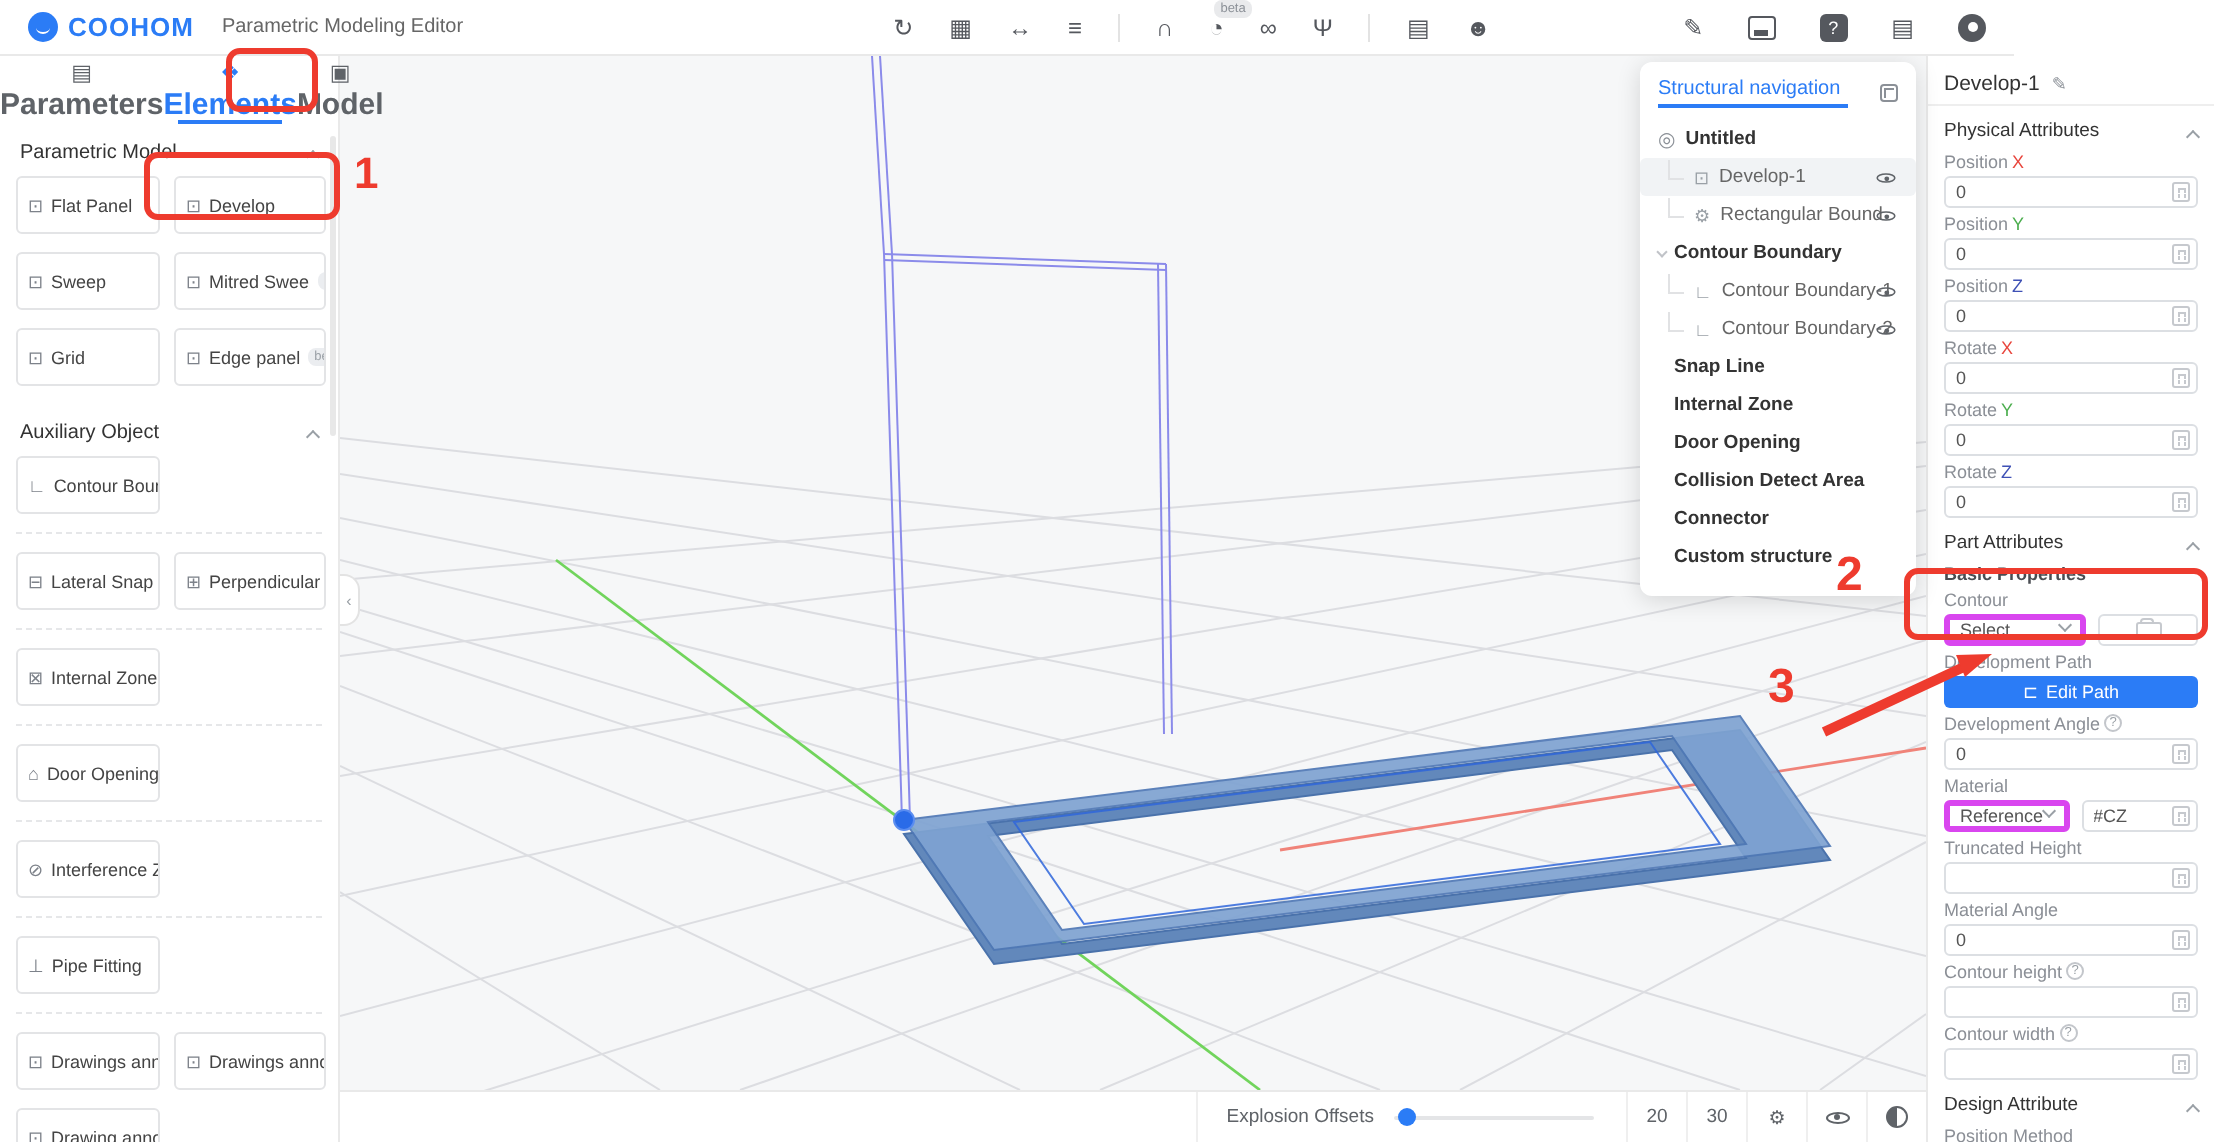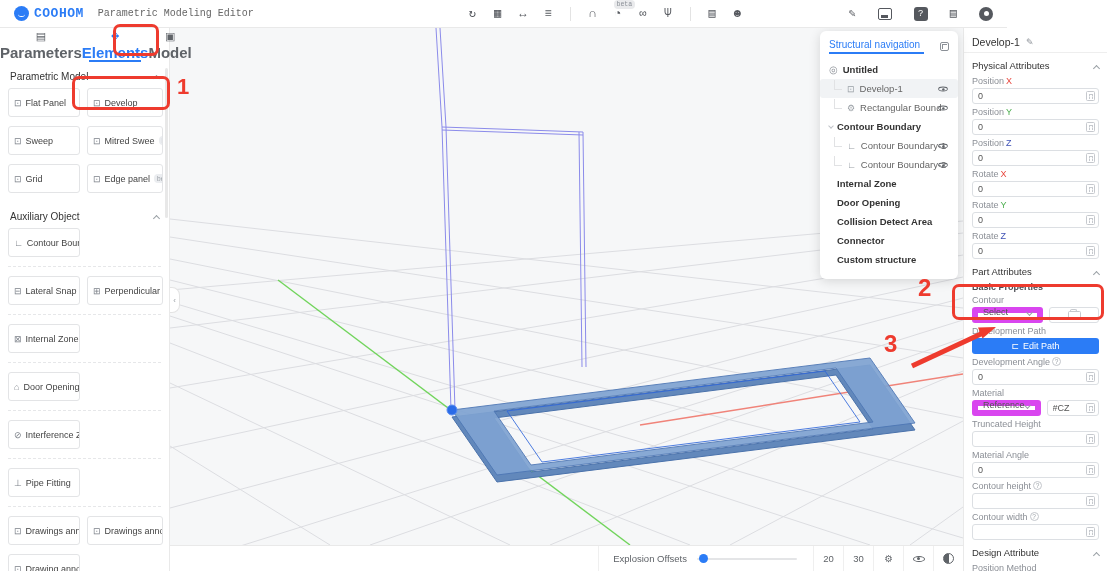--- a/index.html
+++ b/index.html
@@ -1,21 +1,21 @@
 <!DOCTYPE html>
 <html><head>
 <meta charset="utf-8">
 <style>
   * { margin:0; padding:0; box-sizing:border-box; }
   html,body { font-family:"Liberation Sans", sans-serif; background:#fff; }
   #app { position:relative; width:1107px; height:571px; overflow:hidden; background:#fff; }
 
   
   .topbar { position:absolute; top:0; left:0; width:1007px; height:28px; background:#fff;
-            border-bottom:1px solid #e9e9e9; display:flex; align-items:center; padding:0 14px; z-index:10;font-family:Liberation Mono, monospace; }
+            border-bottom:1px solid #e9e9e9; display:flex; align-items:center; padding:0 14px; z-index:10; }
   .logo-mark { width:15px; height:15px; border-radius:50%; background:#2b7cf6; position:relative; flex:0 0 auto; }
   .logo-mark::after { content:""; position:absolute; left:3.5px; top:5px; width:7px; height:5px;
                       border-bottom:1.6px solid #fff; border-radius:50%; }
   .brand { color:#2b7cf6; font-weight:bold; font-size:13px; letter-spacing:.5px; margin-left:5px; }
   .subtitle { color:#666; font-size:10px; margin-left:14px; }
   .tb-icons { display:flex; align-items:center; gap:18px; margin-left:215px; }
   .tb-icon { position:relative; font-size:12px; color:#55585e; line-height:1; cursor:pointer; }
   .tb-sep { width:1px; height:14px; background:#e3e3e3; }
   .beta-pill { position:absolute; top:-8px; right:-14px; background:#e9eaec; color:#8b9097;
                font-size:6.5px; padding:0 3px; border-radius:4px; line-height:9px; }
@@ -113,21 +113,21 @@
   .axis { font-size:9px; }
   .qmark { display:inline-block; width:9px; height:9px; border:1px solid #c3c6cb; border-radius:50%;
            font-size:6.5px; line-height:8px; text-align:center; color:#9aa0a6; }
   .input-wrap { position:relative; }
   .pinput { width:100%; height:16px; border:1px solid #dcdfe3; border-radius:3px; font-size:9px; color:#555;
             padding:0 16px 0 5px; font-family:"Liberation Sans", sans-serif; background:#fff; }
   .calc { position:absolute; right:4px; top:3px; width:9px; height:10px; border:1px solid #c6c9ce; border-radius:1.5px; }
   .calc::before { content:""; position:absolute; top:1.5px; left:1.5px; right:1.5px; height:1.5px; background:#c6c9ce; }
   .calc::after { content:""; position:absolute; left:1.5px; bottom:1.5px; width:1.5px; height:1.5px;
                  background:#c6c9ce; box-shadow:3px 0 #c6c9ce,0 -2.5px #c6c9ce,3px -2.5px #c6c9ce; }
-  .pselect { height:16px; border:6px solid #d946ef; border-radius:3px; display:flex; align-items:flex-end;
+  .pselect { height:16px; border:3px solid #d946ef; border-radius:3px; display:flex; align-items:flex-start;
              justify-content:space-between; padding:0 5px; font-size:9px; color:#555; cursor:pointer; background:#fff; }
   .hrow { display:flex; gap:6px; }
   .filebox { flex:0 0 50px; height:16px; border:1px solid #dcdfe3; border-radius:3px; display:flex;
              align-items:center; justify-content:center; cursor:pointer; }
   .folder { width:13px; height:9px; border:1px solid #c6c9ce; border-radius:1.5px; position:relative; }
   .folder::before { content:""; position:absolute; top:-3px; left:1px; width:5px; height:2px;
                     border:1px solid #c6c9ce; border-bottom:none; border-radius:2px 2px 0 0; }
   .edit-path { height:16px; border-radius:3px; background:#2b7cf6; color:#fff; display:flex; align-items:center;
                justify-content:center; gap:4px; font-size:9px; cursor:pointer; margin-bottom:3px; }
 
@@ -393,20 +393,24 @@
       <span class="eye sn-eye"></span>
     </div>
     <div class="sn-row child">
       <span class="elbow"></span>
       <span class="cic">∟</span>
       <span class="clabel">Contour Boundary-2</span>
       <span class="eye sn-eye"></span>
     </div>
     <div class="sn-row group">
         <span class="twisty none"></span>
+        <span>Snap Line</span>
+      </div>
+    <div class="sn-row group">
+        <span class="twisty none"></span>
         <span>Internal Zone</span>
       </div>
     <div class="sn-row group">
         <span class="twisty none"></span>
         <span>Door Opening</span>
       </div>
     <div class="sn-row group">
         <span class="twisty none"></span>
         <span>Collision Detect Area</span>
       </div>

